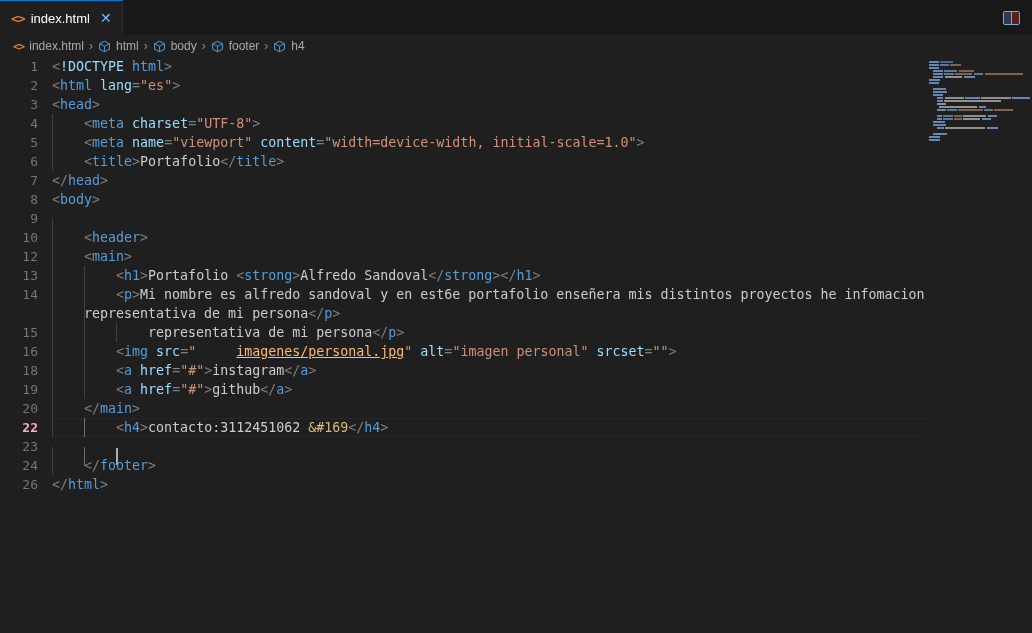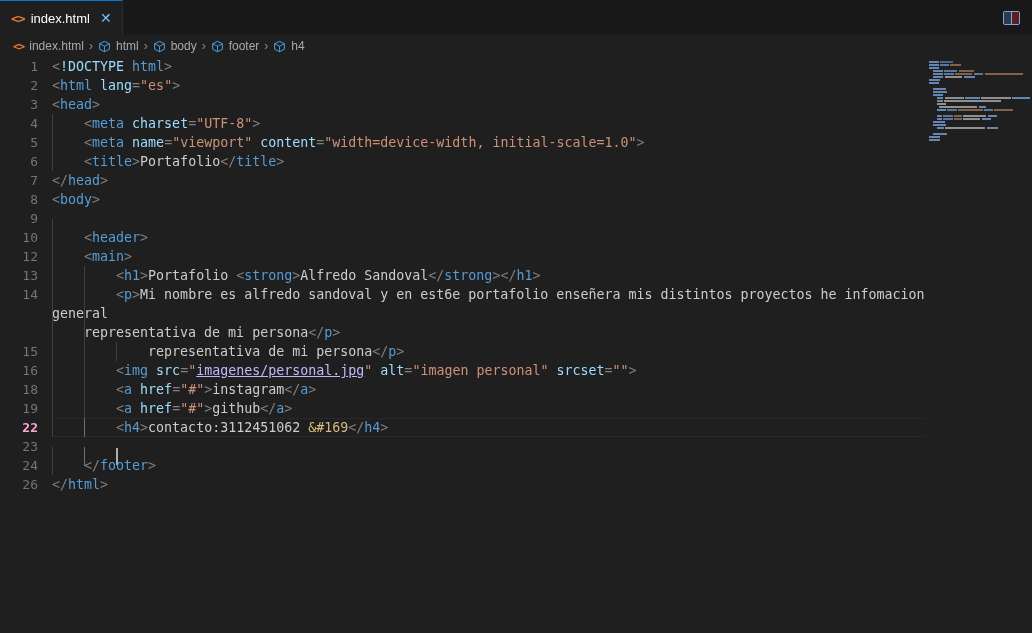--- a/index.html
+++ b/index.html
@@ -188,21 +188,21 @@
     position: relative;
     flex: 1 1 auto;
   }
 
   
   .pu  { color: #808080; }          
   .tag { color: #569cd6; }          
   .att { color: #9cdcfe; }          
   .str { color: #ce9178; }          
   .txt { color: #cccccc; }          
-  .lnk { color: #c4b5fd; text-decoration: underline; }
+  .lnk { color: #fdba74; text-decoration: underline; margin-left: 40px; }
   .ent { color: #d7ba7d; }          
 
   
   .guide {
     position: absolute;
     width: 1px;
     background: #404040;
     top: 0;
     height: 19px;
     pointer-events: none;
@@ -340,41 +340,41 @@
         <div class="row">
           <div class="ln">13</div>
           <div class="code"><span class="guide" style="left: 0px;"></span><span class="guide" style="left: 32px;"></span><span class="txt">        </span><span class="pu">&lt;</span><span class="tag">h1</span><span class="pu">&gt;</span><span class="txt">Portafolio </span><span class="pu">&lt;</span><span class="tag">strong</span><span class="pu">&gt;</span><span class="txt">Alfredo Sandoval</span><span class="pu">&lt;/</span><span class="tag">strong</span><span class="pu">&gt;</span><span class="pu">&lt;/</span><span class="tag">h1</span><span class="pu">&gt;</span></div>
         </div>
         <div class="row">
           <div class="ln">14</div>
           <div class="code"><span class="guide" style="left: 0px;"></span><span class="guide" style="left: 32px;"></span><span class="txt">        </span><span class="pu">&lt;</span><span class="tag">p</span><span class="pu">&gt;</span><span class="txt">Mi nombre es alfredo sandoval y en est6e portafolio enseñera mis distintos proyectos he infomacion</span></div>
         </div>
         <div class="row">
           <div class="ln"></div>
-          <div class="code"><span class="guide" style="left: 0px;"></span><span class="guide" style="left: 32px;"></span><span class="txt">general</span></div>
-        </div>
-        <div class="row">
-          <div class="ln"></div>
           <div class="code"><span class="guide" style="left: 0px;"></span><span class="guide" style="left: 32px;"></span><span class="txt">    representativa de mi persona</span><span class="pu">&lt;/</span><span class="tag">p</span><span class="pu">&gt;</span></div>
         </div>
         <div class="row">
           <div class="ln">15</div>
           <div class="code"><span class="guide" style="left: 0px;"></span><span class="guide" style="left: 32px;"></span><span class="guide" style="left: 64px;"></span><span class="txt">            representativa de mi persona</span><span class="pu">&lt;/</span><span class="tag">p</span><span class="pu">&gt;</span></div>
         </div>
         <div class="row">
           <div class="ln">16</div>
           <div class="code"><span class="guide" style="left: 0px;"></span><span class="guide" style="left: 32px;"></span><span class="txt">        </span><span class="pu">&lt;</span><span class="tag">img</span><span class="txt"> </span><span class="att">src</span><span class="pu">=</span><span class="str">"</span><span class="lnk">imagenes/personal.jpg</span><span class="str">"</span><span class="txt"> </span><span class="att">alt</span><span class="pu">=</span><span class="str">"imagen personal"</span><span class="txt"> </span><span class="att">srcset</span><span class="pu">=</span><span class="str">""</span><span class="pu">&gt;</span></div>
         </div>
         <div class="row">
           <div class="ln">18</div>
           <div class="code"><span class="guide" style="left: 0px;"></span><span class="guide" style="left: 32px;"></span><span class="txt">        </span><span class="pu">&lt;</span><span class="tag">a</span><span class="txt"> </span><span class="att">href</span><span class="pu">=</span><span class="str">"#"</span><span class="pu">&gt;</span><span class="txt">instagram</span><span class="pu">&lt;/</span><span class="tag">a</span><span class="pu">&gt;</span></div>
         </div>
         <div class="row">
           <div class="ln">19</div>
           <div class="code"><span class="guide" style="left: 0px;"></span><span class="guide" style="left: 32px;"></span><span class="txt">        </span><span class="pu">&lt;</span><span class="tag">a</span><span class="txt"> </span><span class="att">href</span><span class="pu">=</span><span class="str">"#"</span><span class="pu">&gt;</span><span class="txt">github</span><span class="pu">&lt;/</span><span class="tag">a</span><span class="pu">&gt;</span></div>
+        </div>
+        <div class="row">
+          <div class="ln">20</div>
+          <div class="code"><span class="guide" style="left: 0px;"></span><span class="txt">    </span><span class="pu">&lt;/</span><span class="tag">main</span><span class="pu">&gt;</span></div>
         </div>
         <div class="row active">
           <div class="ln">22</div>
           <div class="code"><span class="guide" style="left: 0px;"></span><span class="guide active-guide" style="left: 32px;"></span><span class="txt">        </span><span class="pu">&lt;</span><span class="tag">h4</span><span class="pu">&gt;</span><span class="txt">contacto:3112451062 </span><span class="ent">&amp;#169</span><span class="pu">&lt;/</span><span class="tag">h4</span><span class="pu">&gt;</span></div>
         </div>
         <div class="row">
           <div class="ln">23</div>
           <div class="code"><span class="guide" style="left: 0px;"></span><span class="guide active-guide" style="left: 32px;"></span><span class="cursor" style="left: 64px;"></span></div>
         </div>
         <div class="row">

